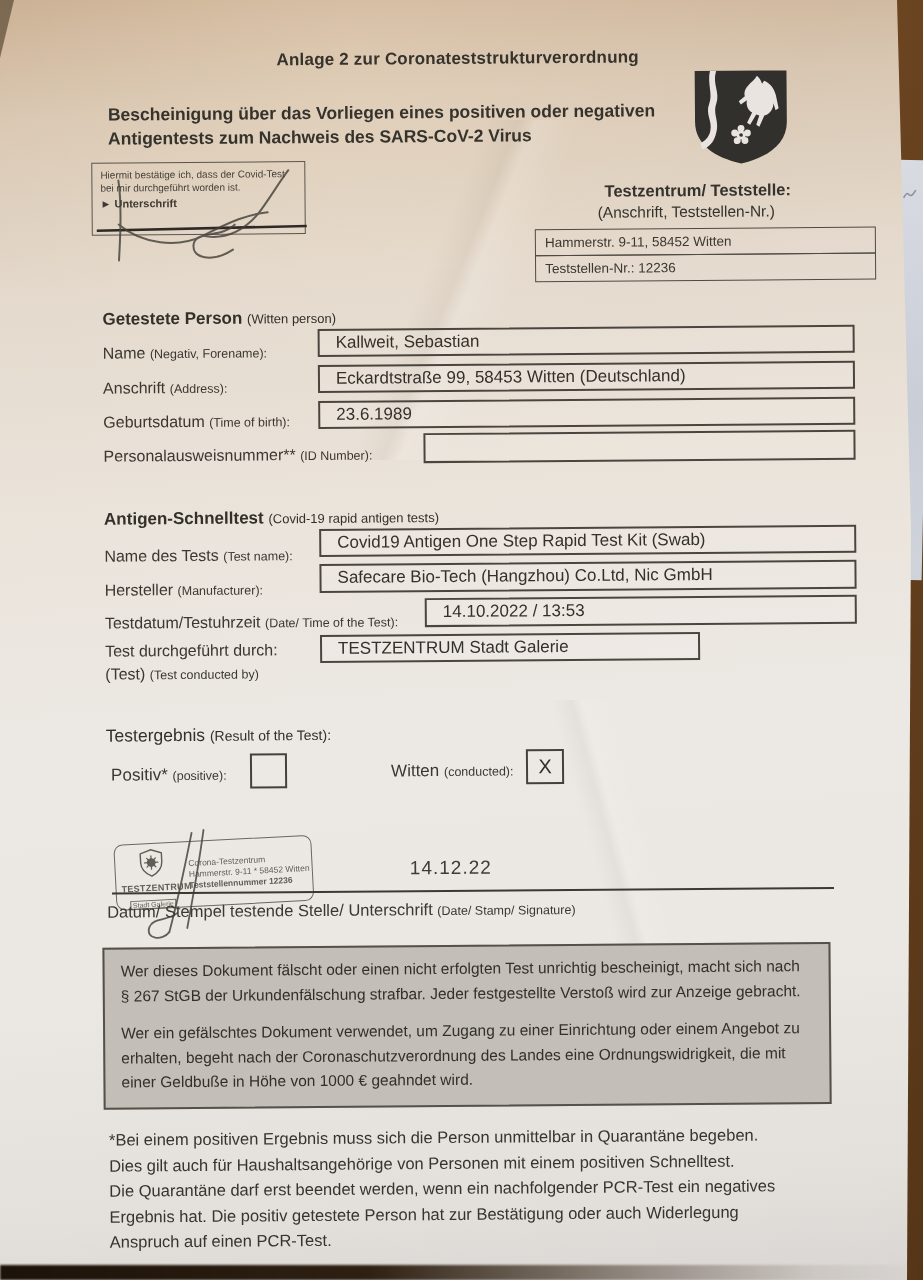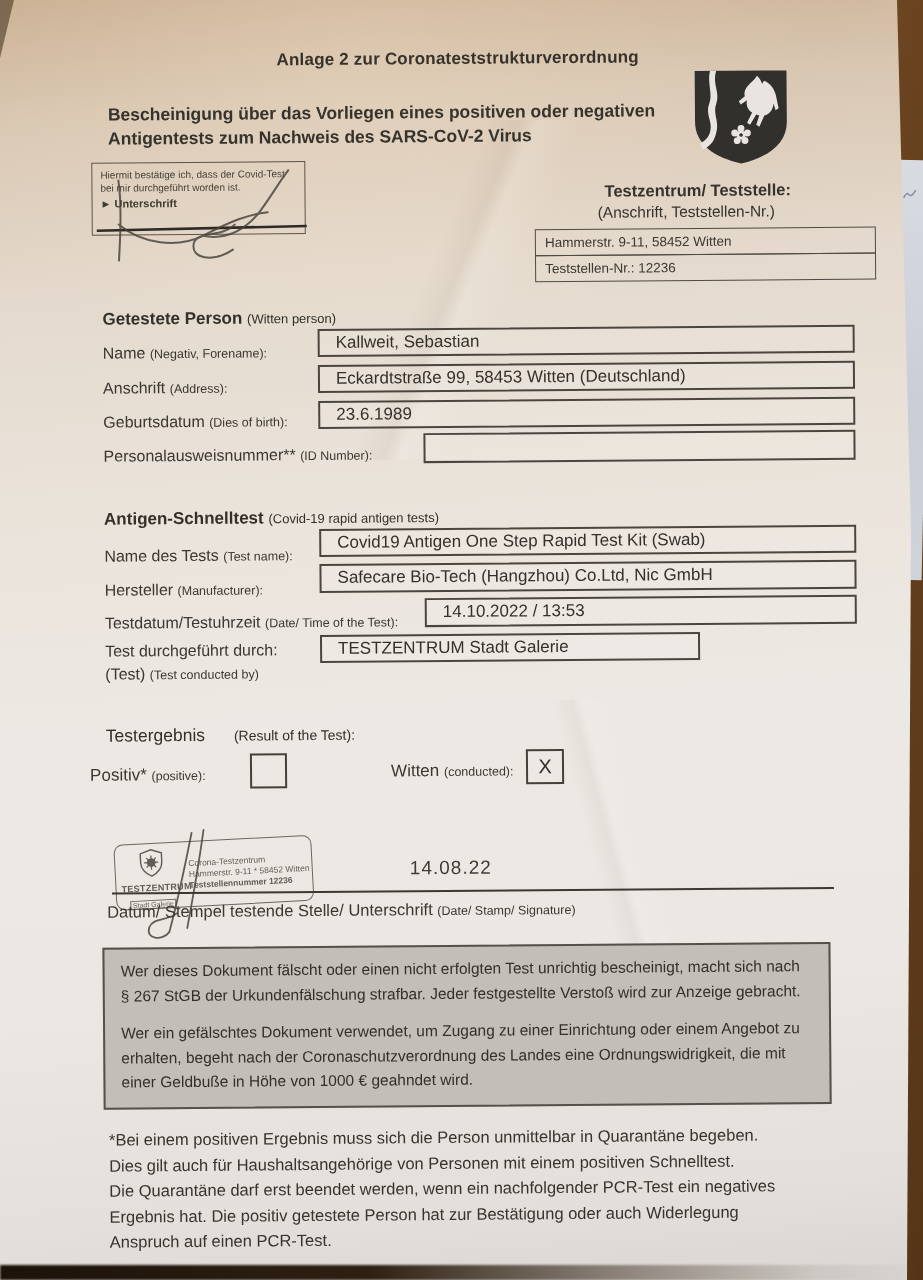--- a/index.html
+++ b/index.html
@@ -157,21 +157,21 @@
     <div class="fbox" style="left:320px; top:331px; width:537px; height:28px;">Kallweit, Sebastian</div>
 
     <div class="lbl" style="left:105px; top:380px;">
       <span>Anschrift</span>
       <span class="nt">(Address):</span>
     </div>
     <div class="fbox" style="left:320px; top:367px; width:537px; height:28px;">Eckardtstraße 99, 58453 Witten (Deutschland)</div>
 
     <div class="lbl" style="left:105px; top:414px;">
       <span>Geburtsdatum</span>
-      <span class="nt">(Dies of birth):</span>
+      <span class="nt">(Time of birth):</span>
     </div>
     <div class="fbox" style="left:320px; top:403px; width:537px; height:28px;">23.6.1989</div>
 
     <div class="lbl" style="left:105px; top:448px;">
       <span>Personalausweisnummer**</span>
       <span class="nt">(ID Number):</span>
     </div>
     <div class="fbox" style="left:425px; top:436px; width:432px; height:30px;"></div>
 
     <div class="sec-h" style="left:105px; top:510px;">
@@ -201,24 +201,24 @@
       <span>Test durchgeführt durch:</span>
     </div>
     <div class="lbl" style="left:105px; top:666px;">
       <span>(Test)</span>
       <span class="nt">(Test conducted by)</span>
     </div>
     <div class="fbox" style="left:320px; top:637px; width:380px; height:28px;">TESTZENTRUM Stadt Galerie</div>
 
     <div class="sec-h" style="left:105px; top:726px; font-weight:normal; font-size:17.5px;">
       <span>Testergebnis</span>
-      <span class="nt" style="font-size:14px;margin-left:24px;">(Result of the Test):</span>
-    </div>
-
-    <div class="lbl" style="left:89px; top:766px; font-size:17px;">
+      <span class="nt" style="font-size:14px;">(Result of the Test):</span>
+    </div>
+
+    <div class="lbl" style="left:110px; top:766px; font-size:17px;">
       <span>Positiv*</span>
       <span class="nt">(positive):</span>
     </div>
     <div class="chk" style="left:249px; top:755px; width:37px; height:35px;"></div>
 
     <div class="lbl" style="left:390px; top:764px; font-size:17px;">
       <span>Witten</span>
       <span class="nt">(conducted):</span>
     </div>
     <div class="chk" style="left:525px; top:753px; width:38px; height:35px;">X</div>
@@ -246,21 +246,21 @@
     </div>
 
     <svg class="svg-abs" style="left:105px; top:828px;" width="260" height="115" viewBox="0 0 260 115">
       <g stroke="#4a463f" stroke-width="1.8" fill="none" stroke-linecap="round" opacity="0.85">
         <path d="M85,6 C78,40 70,76 62,105"></path>
         <path d="M97,3 C92,38 86,70 80,101"></path>
         <path d="M62,105 C55,114 38,112 42,100 C46,90 60,94 70,86"></path>
       </g>
     </svg>
 
-    <div class="sign-date">14.08.22</div>
+    <div class="sign-date">14.12.22</div>
     <div class="sign-line"></div>
     <div class="sign-caption">
       <span>Datum/ Stempel testende Stelle/ Unterschrift</span>
       <span class="nt">(Date/ Stamp/ Signature)</span>
     </div>
 
     <div class="legal-box">
       <p>Wer dieses Dokument fälscht oder einen nicht erfolgten Test unrichtig bescheinigt, macht sich nach § 267 StGB der Urkundenfälschung strafbar. Jeder festgestellte Verstoß wird zur Anzeige gebracht.</p>
       <p>Wer ein gefälschtes Dokument verwendet, um Zugang zu einer Einrichtung oder einem Angebot zu erhalten, begeht nach der Coronaschutzverordnung des Landes eine Ordnungswidrigkeit, die mit einer Geldbuße in Höhe von 1000 € geahndet wird.</p>
     </div>

